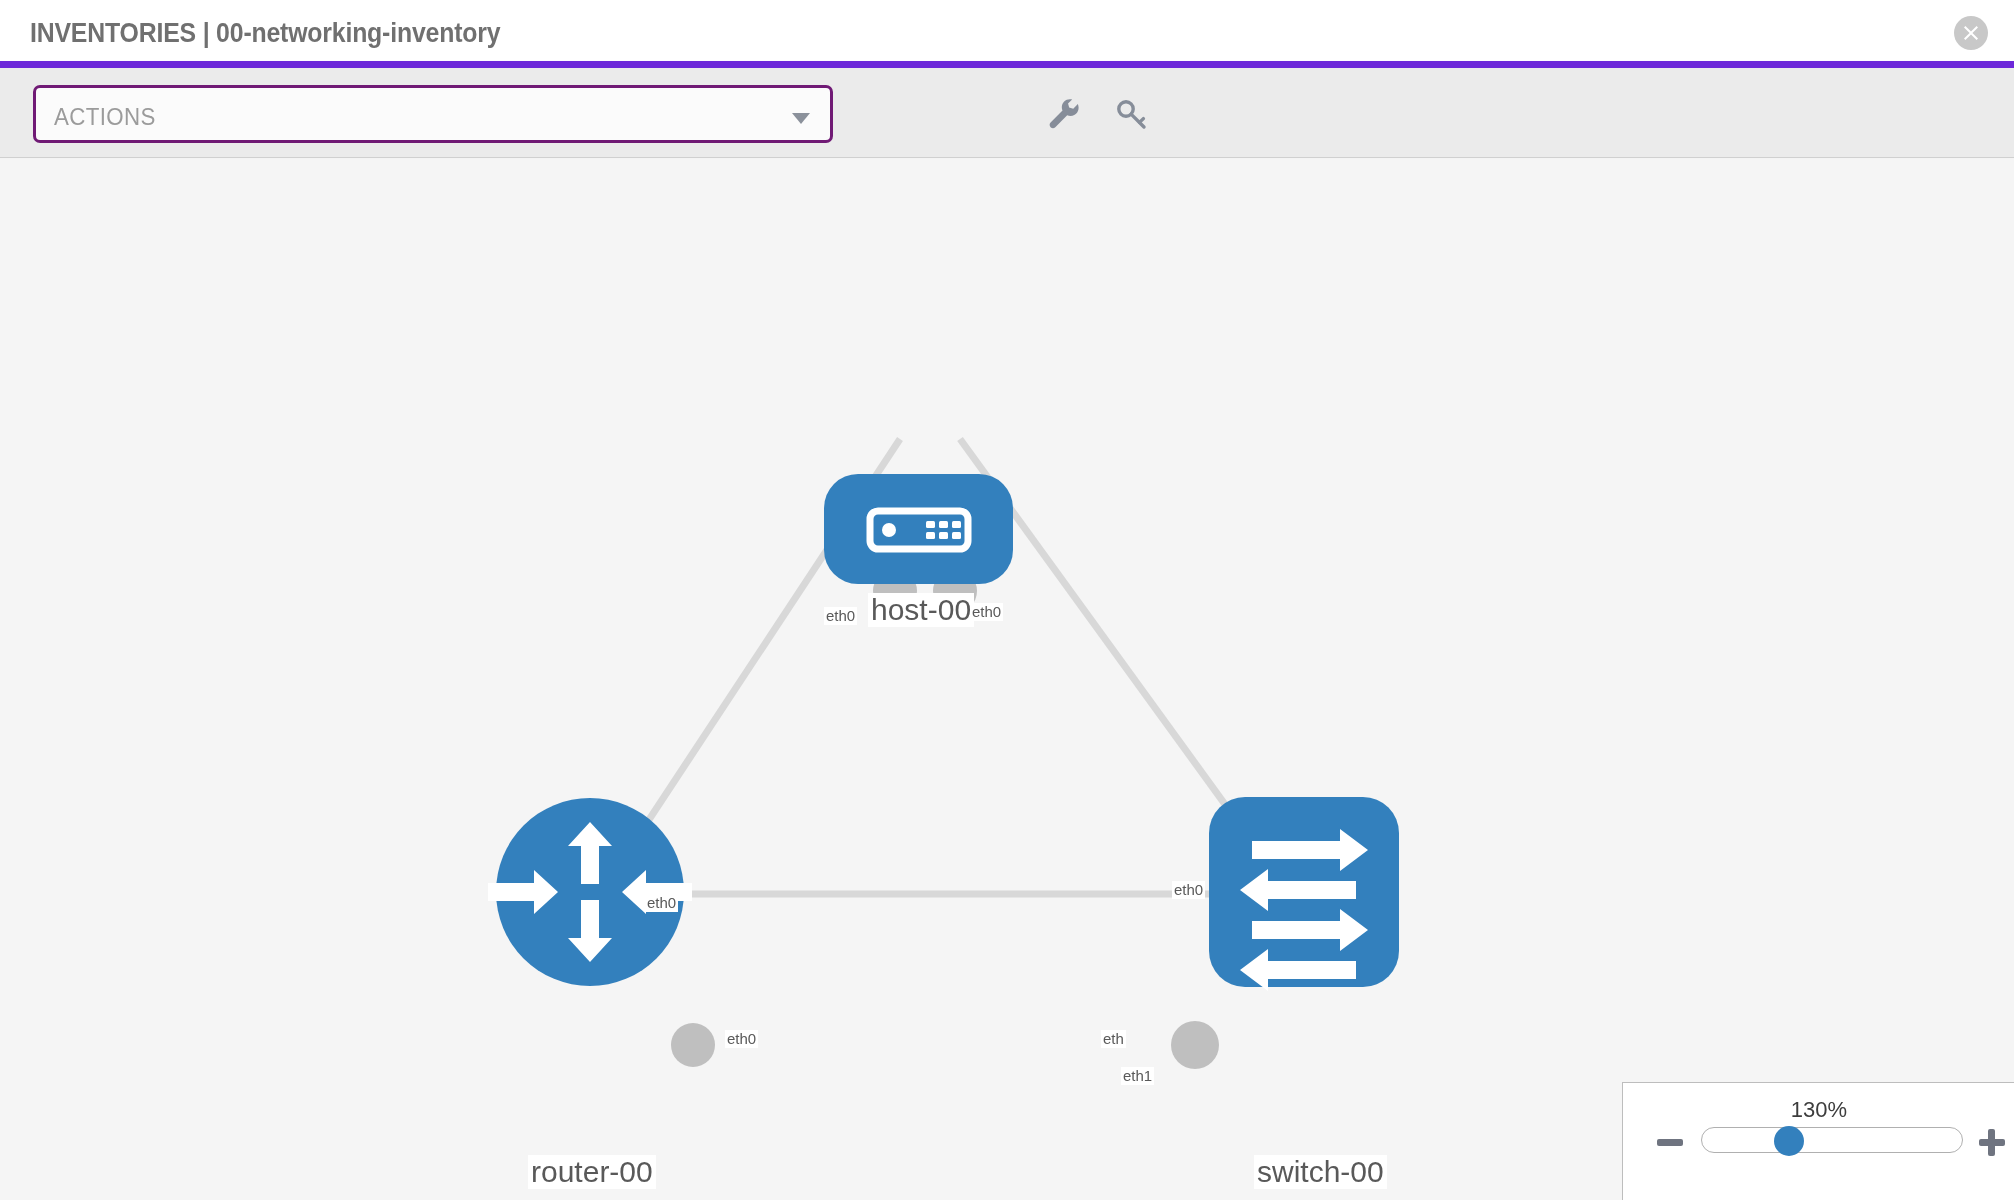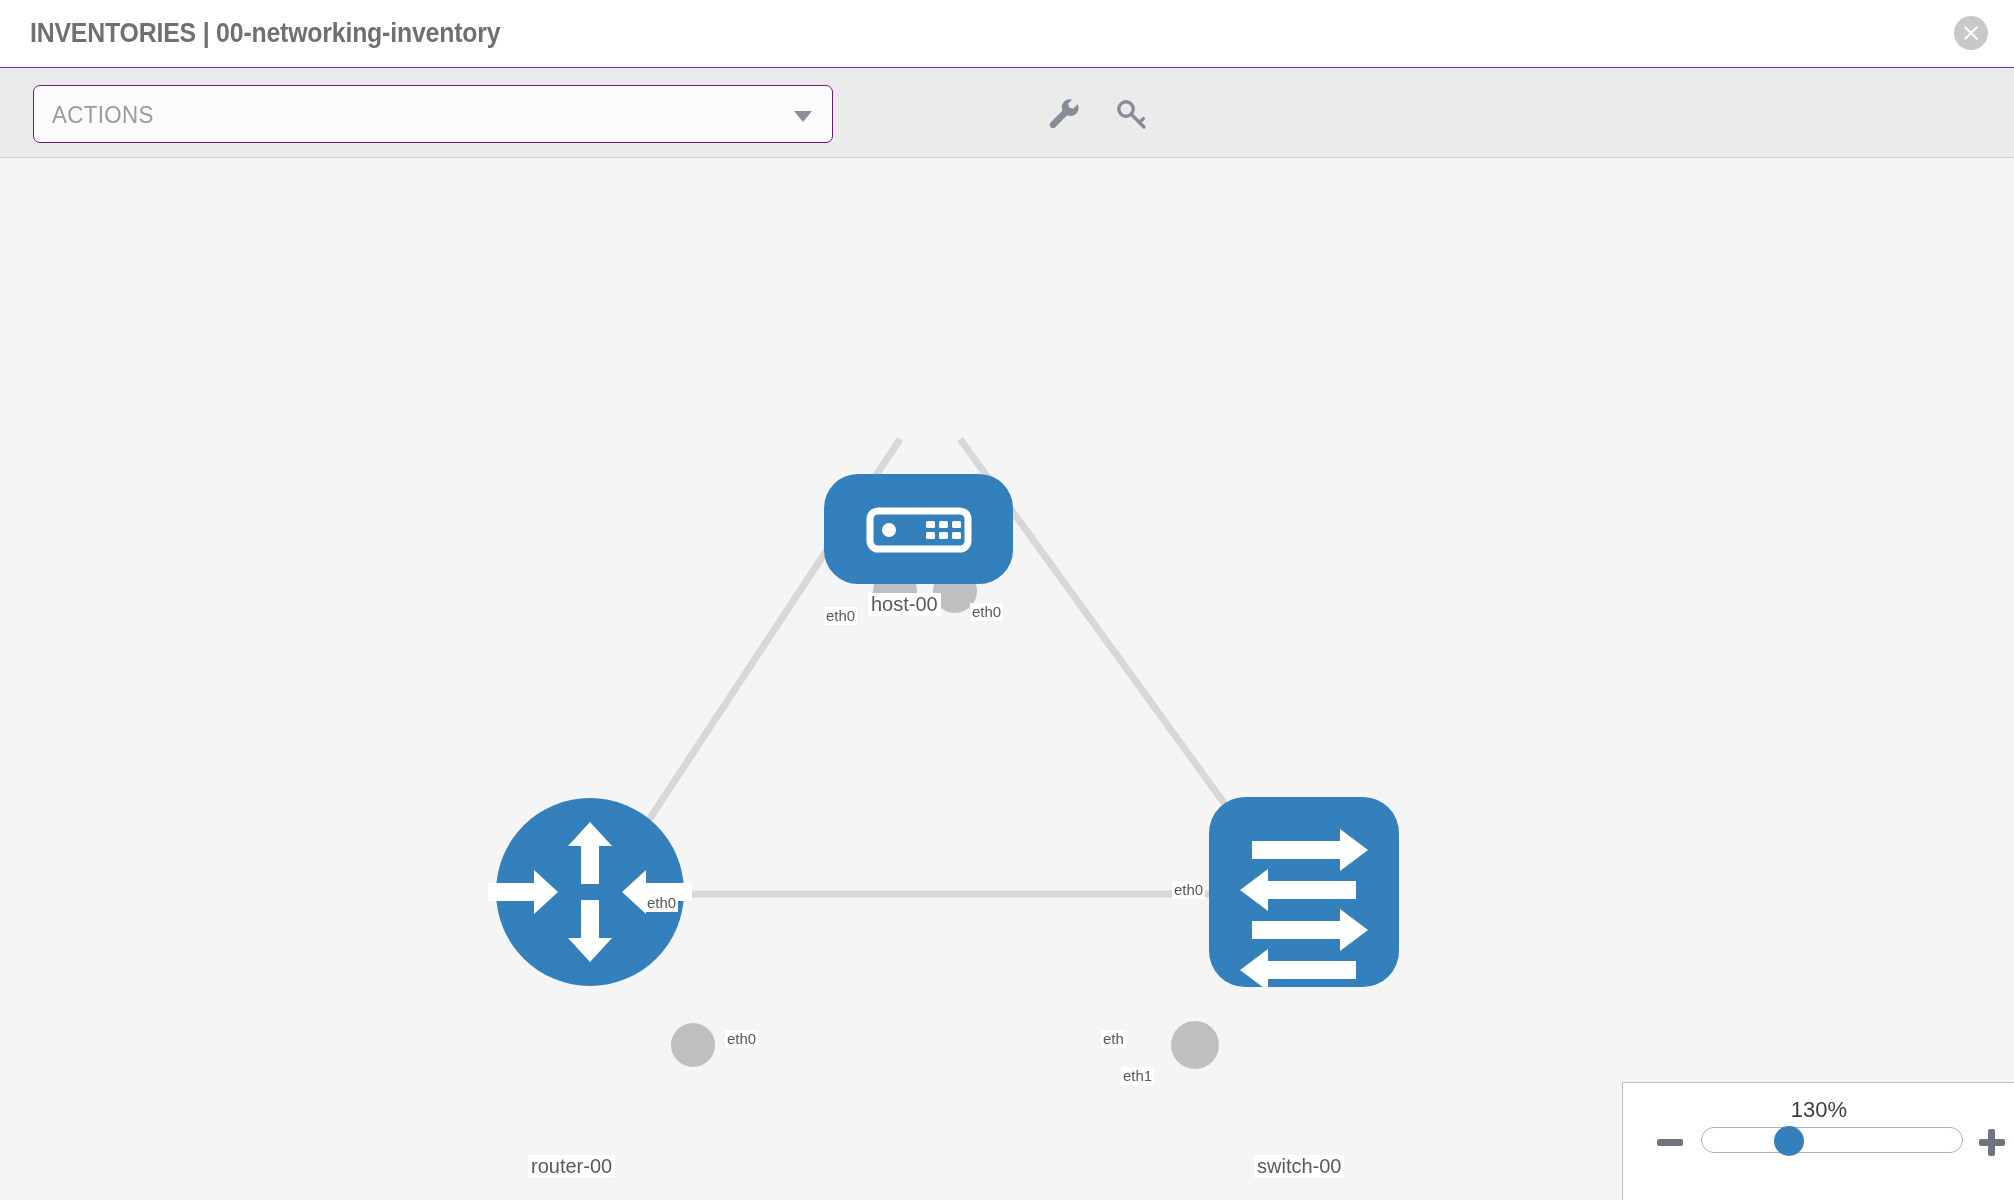--- a/index.html
+++ b/index.html
@@ -18,21 +18,21 @@
     background: #f4f4f4;
   }
 
   
   .header {
     position: absolute;
     left: 0; top: 0;
     width: 2014px;
     height: 68px;
     background: #ffffff;
-    border-bottom: 1px solid #6d28d9;
+    border-bottom: 7px solid #6d28d9;
     box-sizing: border-box;
   }
   .header-title {
     position: absolute;
     left: 30px;
     top: 18px;
     font-size: 27px;
     font-weight: bold;
     color: #707070;
     letter-spacing: -0.2px;
@@ -62,21 +62,21 @@
     border-bottom: 1px solid #d0d0d0;
     box-sizing: border-box;
   }
   .actions-select {
     position: absolute;
     left: 33px;
     top: 85px;
     width: 800px;
     height: 58px;
     background: #fbfbfb;
-    border: 1px solid #701a75;
+    border: 3px solid #701a75;
     border-radius: 7px;
     box-sizing: border-box;
     cursor: pointer;
   }
   .actions-label {
     position: absolute;
     left: 18px;
     top: 15px;
     font-size: 24px;
     color: #9b9b9b;
@@ -144,21 +144,21 @@
 
   
   .chip {
     position: absolute;
     background: #ffffff;
     color: #595959;
     white-space: nowrap;
     line-height: 1.05;
   }
   .chip.iface { font-size: 15px; padding: 1px 2px; }
-  .chip.nodename { font-size: 20px; padding: 1px 3px; }
+  .chip.nodename { font-size: 30px; padding: 1px 3px; }
 
   
   .zoom-panel {
     position: absolute;
     left: 1622px;
     top: 1082px;
     width: 392px;
     height: 118px;
     background: #ffffff;
     border: 1px solid #bdbdbd;

